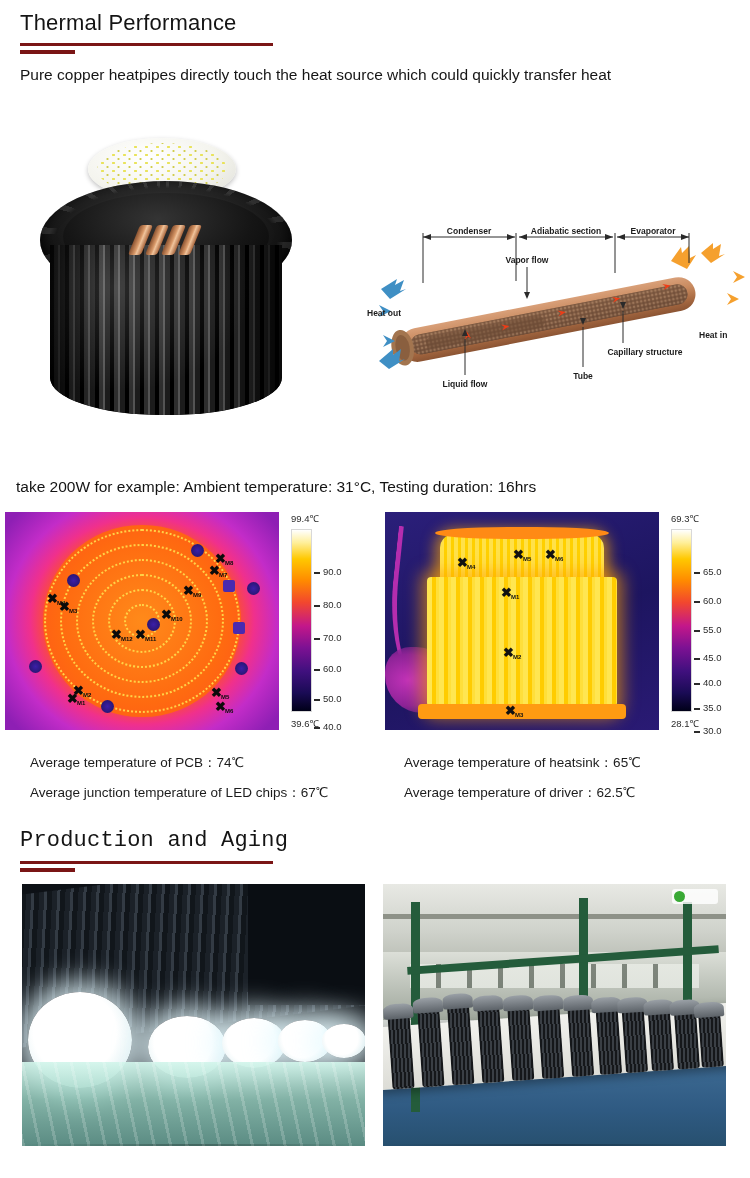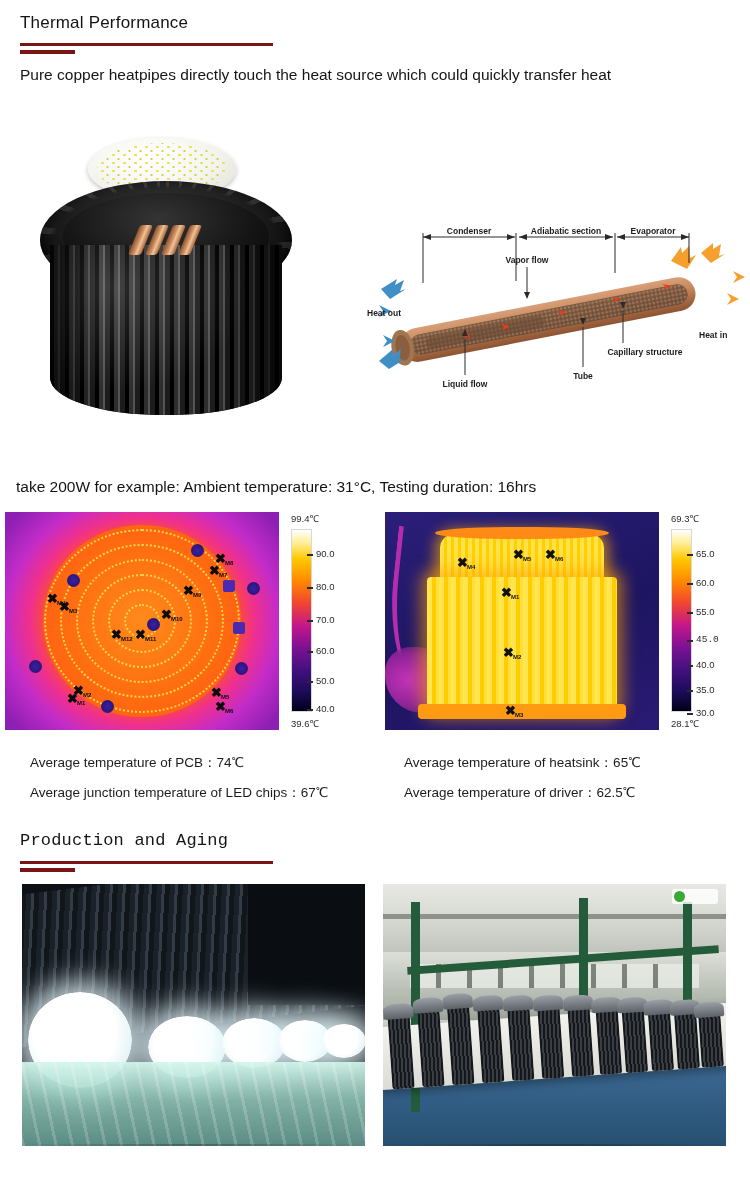--- a/index.html
+++ b/index.html
@@ -8,21 +8,21 @@
     background: #ffffff;
     font-family: "Liberation Sans", sans-serif;
     color: #1a1a1a;
     position: relative;
     overflow: hidden;
   }
 
   
   .section-head { position: absolute; left: 0; width: 750px; }
   .section-head .title {
-    font-size: 17px; font-weight: 400; color: #141414;
+    font-size: 22px; font-weight: 400; color: #141414;
     letter-spacing: .2px; padding-left: 20px; line-height: 30px;
   }
   .rule-long  { height: 3px; background: #7a1515; margin-left: 20px; width: 253px; margin-top: 5px; }
   .rule-short { height: 4px; background: #7a1515; margin-left: 20px; width: 55px;  margin-top: 4px; }
 
   
   .intro {
     position: absolute; left: 20px; top: 62px; width: 712px;
     font-size: 15.5px; line-height: 26px; color: #161616;
   }
@@ -209,22 +209,23 @@
   .cbar-min { position: absolute; bottom: 0; left: 0; }
   .cbar {
     position: absolute; left: 8px; top: 17px; width: 21px; height: 183px;
     background: linear-gradient(to top,
       #000018 0%, #1a0b55 10%, #40107e 22%, #7d1193 35%,
       #c3178a 47%, #f2472e 60%, #ff8a00 72%, #ffc800 84%, #ffef9a 93%, #ffffff 100%);
     border: 1px solid #d8d8d8;
   }
   .ticks { position: absolute; left: 29px; top: 17px; width: 48px; height: 183px; }
   .tick {
-    position: absolute; left: 0; font-size: 9.5px; color: #2b2b2b;
+    position: absolute; left: 7px; font-size: 9.5px; color: #2b2b2b;
     white-space: nowrap;
+    margin-top: 18px;
   }
   .tick::before {
     content: ""; position: absolute; left: -5px; top: 6px; width: 6px; height: 1.5px;
     background: #2b2b2b;
   }
   .tick span { margin-left: 4px; }
 
   
   .cap-col { position: absolute; font-size: 13.5px; color: #1c1c1c; line-height: 30px; }
   .cap-left  { left: 30px;  top: 748px; }
@@ -512,21 +513,21 @@
     <div class="mk light" style="left:120px;top:190px;"><span class="x">✖</span><span class="lb">M3</span></div>
   </div>
 
   <div class="cbar-wrap">
     <div class="cbar-max">69.3℃</div>
     <div class="cbar"></div>
     <div class="ticks">
       <div class="tick" style="top:19px;"><span>65.0</span></div>
       <div class="tick" style="top:48px;"><span>60.0</span></div>
       <div class="tick" style="top:77px;"><span>55.0</span></div>
-      <div class="tick" style="top:105px;font-family:Liberation Mono, monospace;"><span>45.0</span></div>
+      <div class="tick" style="top:105px;"><span>45.0</span></div>
       <div class="tick" style="top:130px;"><span>40.0</span></div>
       <div class="tick" style="top:155px;"><span>35.0</span></div>
       <div class="tick" style="top:178px;"><span>30.0</span></div>
     </div>
     <div class="cbar-min">28.1℃</div>
   </div>
 </div>
 
 <div class="cap-col cap-left">
   <div>Average temperature of PCB：74℃</div>

